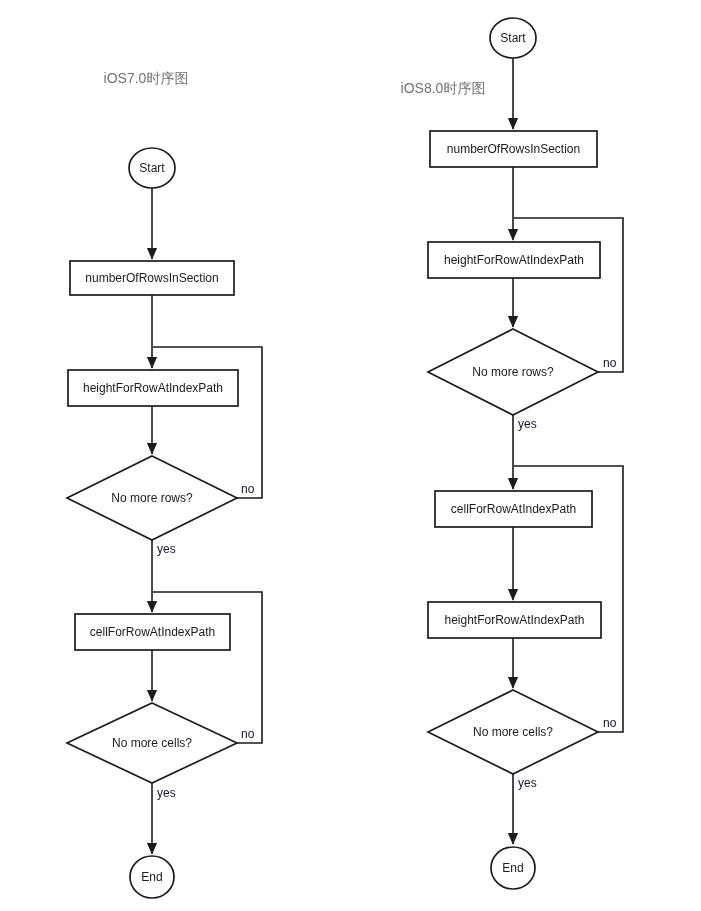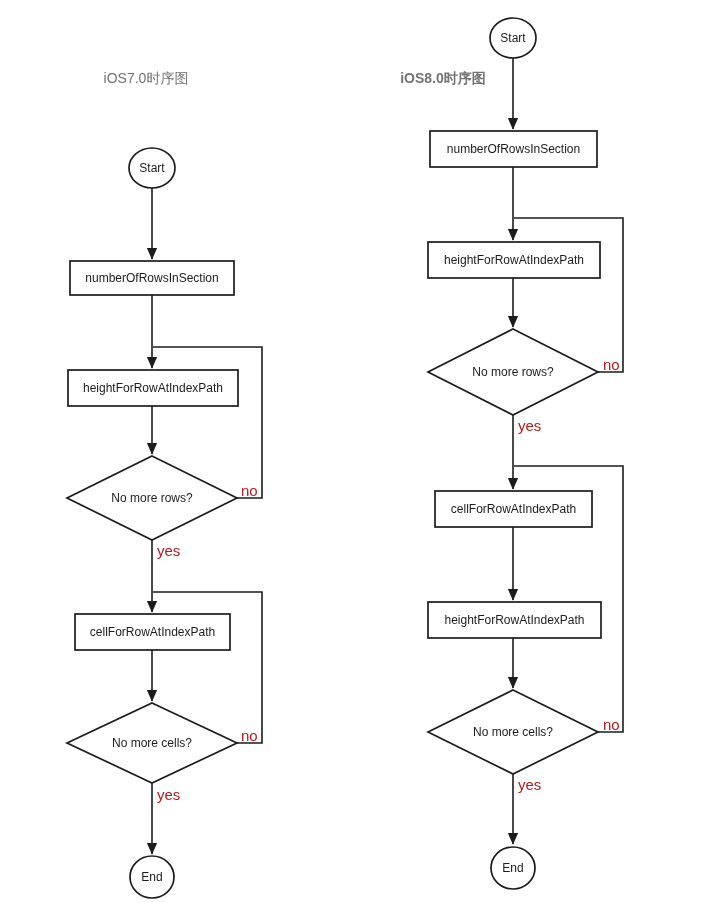--- a/index.html
+++ b/index.html
@@ -25,22 +25,22 @@
     display: flex;
     align-items: center;
     justify-content: center;
     font-size: 12px;
     color: #1c1c1c;
     white-space: nowrap;
     pointer-events: none;
   }
   .edge-label {
     position: absolute;
-    font-size: 15px;
-    color: #b91c1c;
+    font-size: 12px;
+    color: #0f172a;
     white-space: nowrap;
     pointer-events: none;
   }
   .chart-title {
     position: absolute;
     width: 110px;
     text-align: center;
     font-size: 14px;
     color: #737373;
     white-space: nowrap;
@@ -121,21 +121,21 @@
   <div class="node-label" style="left:75px; top:614px; width:155px; height:36px;">cellForRowAtIndexPath</div>
 
   <div class="node-label" style="left:67px; top:703px; width:170px; height:80px;">No more cells?</div>
 
   <div class="edge-label" style="left:241px; top:727px;">no</div>
 
   <div class="edge-label" style="left:157px; top:786px;">yes</div>
 
   <div class="node-label" style="left:130px; top:856px; width:44px; height:42px;">End</div>
 
-  <div class="chart-title" style="left:388px; top:70px;font-weight:bold;">iOS8.0时序图</div>
+  <div class="chart-title" style="left:388px; top:80px;">iOS8.0时序图</div>
 
   <div class="node-label" style="left:490px; top:18px; width:46px; height:40px;">Start</div>
 
   <div class="node-label" style="left:430px; top:131px; width:167px; height:36px;">numberOfRowsInSection</div>
 
   <div class="node-label" style="left:428px; top:242px; width:172px; height:36px;">heightForRowAtIndexPath</div>
 
   <div class="node-label" style="left:428px; top:329px; width:170px; height:86px;">No more rows?</div>
 
   <div class="edge-label" style="left:603px; top:356px;">no</div>

